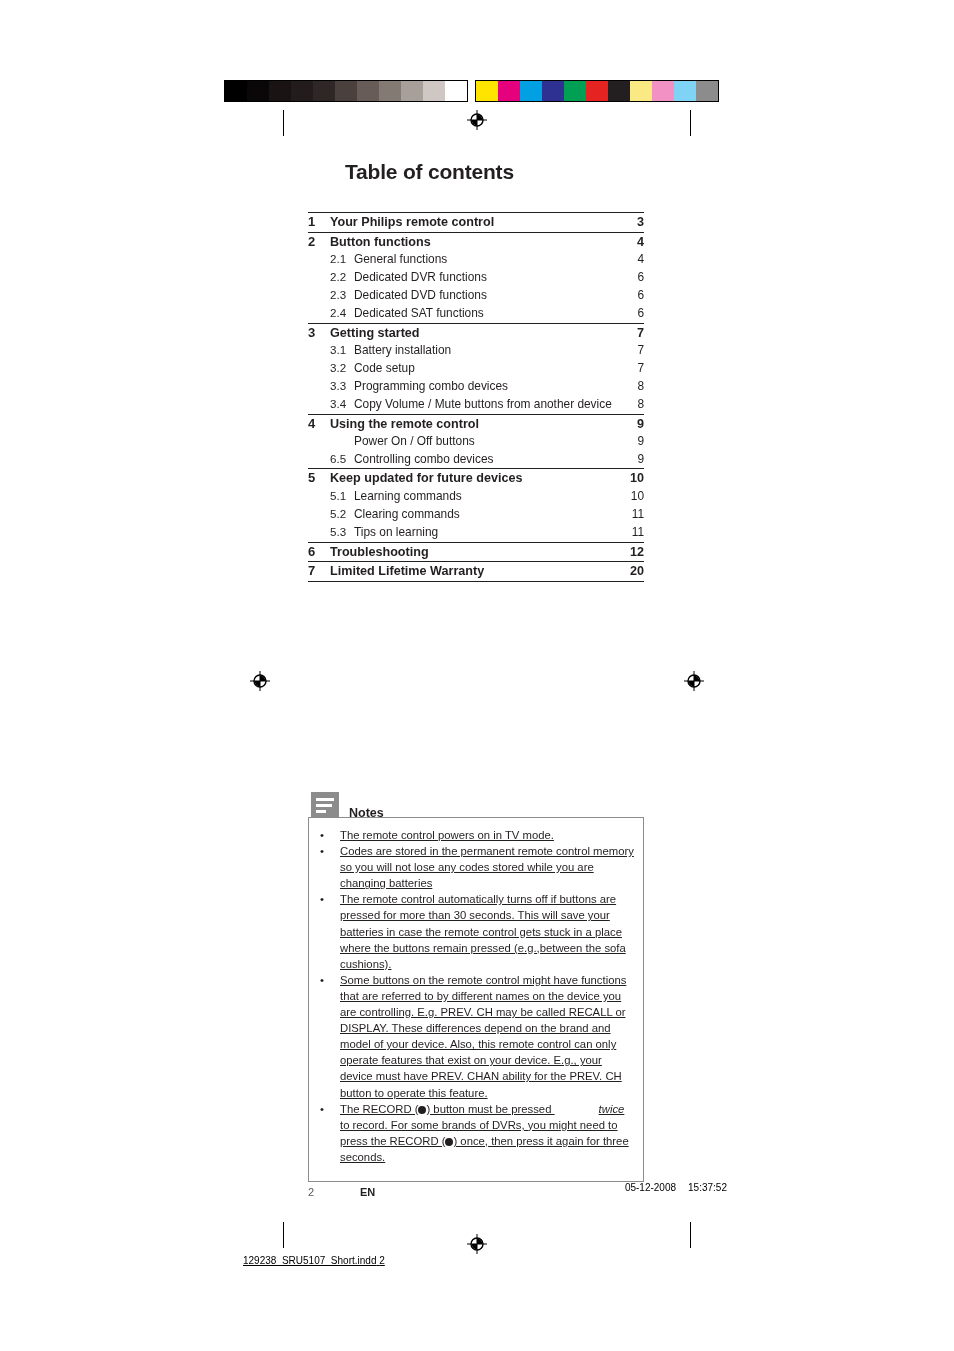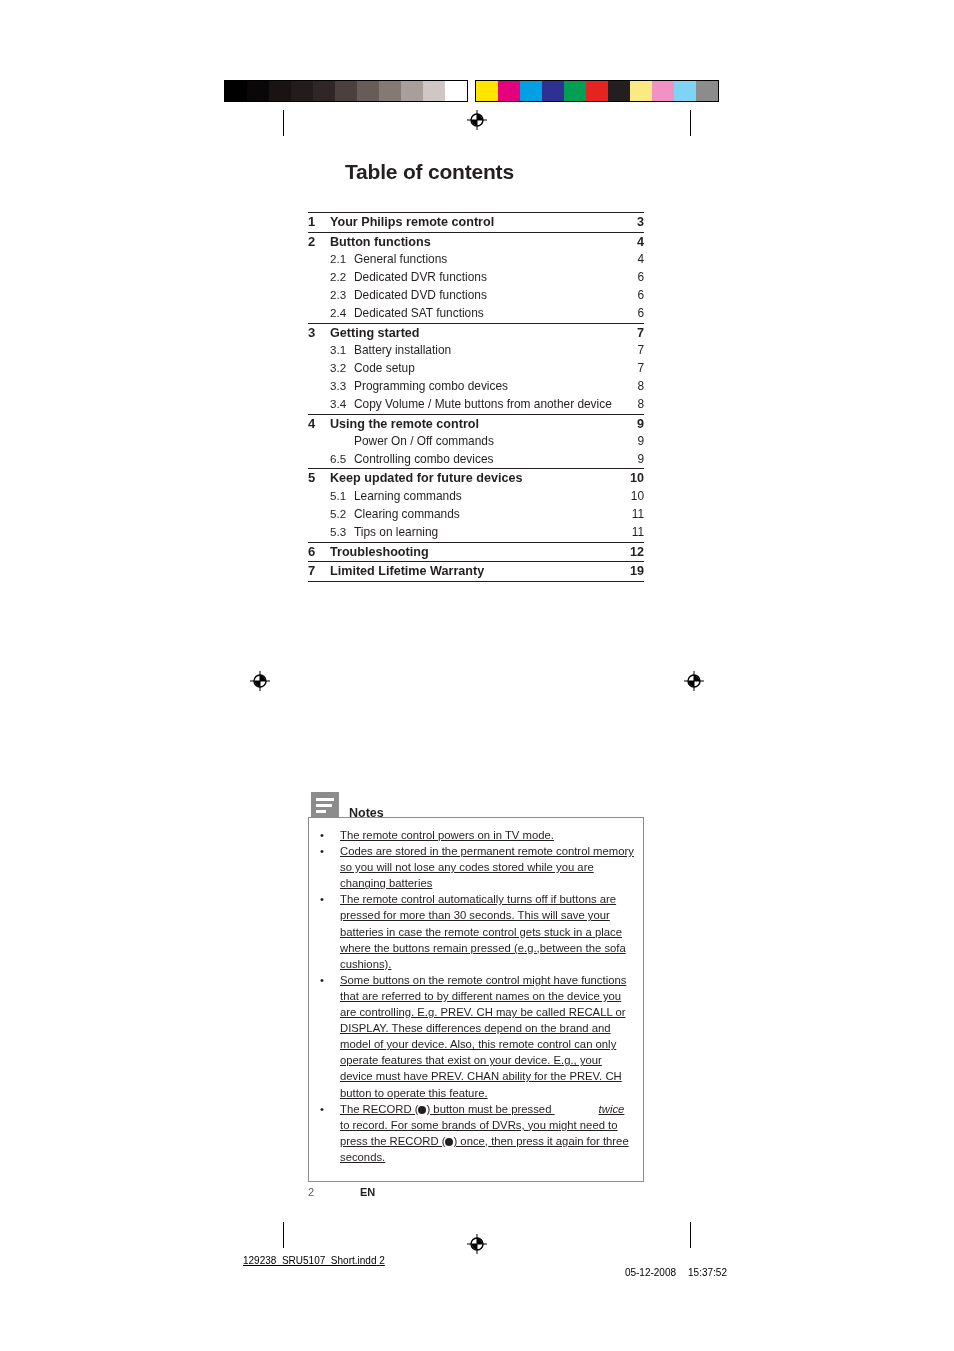--- a/index.html
+++ b/index.html
@@ -183,21 +183,21 @@
     position: absolute;
     left: 243px;
     top: 1255px;
     font-size: 10px;
     color: #000;
     text-decoration: underline;
   }
   #print-footer-right {
     position: absolute;
     right: 227px;
-    top: 1267px;
+    top: 1182px;
     font-size: 10px;
     color: #000;
     white-space: nowrap;
   }
   #print-footer-right .sep { display: inline-block; width: 12px; }
 </style>
 </head>
 <body>
 
 <div id="calibration-strip">
@@ -333,21 +333,21 @@
       <span class="toc-page">8</span>
     </div>
     <div class="toc-row level1 rule-top">
       <span class="toc-num">4</span>
       <span class="toc-label">Using the remote control</span>
       <span class="toc-page">9</span>
     </div>
     <div class="toc-row level2 cont">
       <span class="toc-num"></span>
       <span class="toc-sub"></span>
-      <span class="toc-label">Power On / Off commands</span>
+      <span class="toc-label">Power On / Off buttons</span>
       <span class="toc-page">9</span>
     </div>
     <div class="toc-row level2">
       <span class="toc-num"></span>
       <span class="toc-sub">6.5</span>
       <span class="toc-label">Controlling combo devices</span>
       <span class="toc-page">9</span>
     </div>
     <div class="toc-row level1 rule-top">
       <span class="toc-num">5</span>
@@ -373,21 +373,21 @@
       <span class="toc-page">11</span>
     </div>
     <div class="toc-row level1 rule-top">
       <span class="toc-num">6</span>
       <span class="toc-label">Troubleshooting</span>
       <span class="toc-page">12</span>
     </div>
     <div class="toc-row level1 rule-top rule-bottom">
       <span class="toc-num">7</span>
       <span class="toc-label">Limited Lifetime Warranty</span>
-      <span class="toc-page">19</span>
+      <span class="toc-page">20</span>
     </div>
   </div>
 
 <div id="notes-header">
   <div id="notes-icon">
     <i class="b1"></i>
       <i class="b2"></i>
       <i class="b3"></i>
   </div>
   <div id="notes-title">Notes</div>

